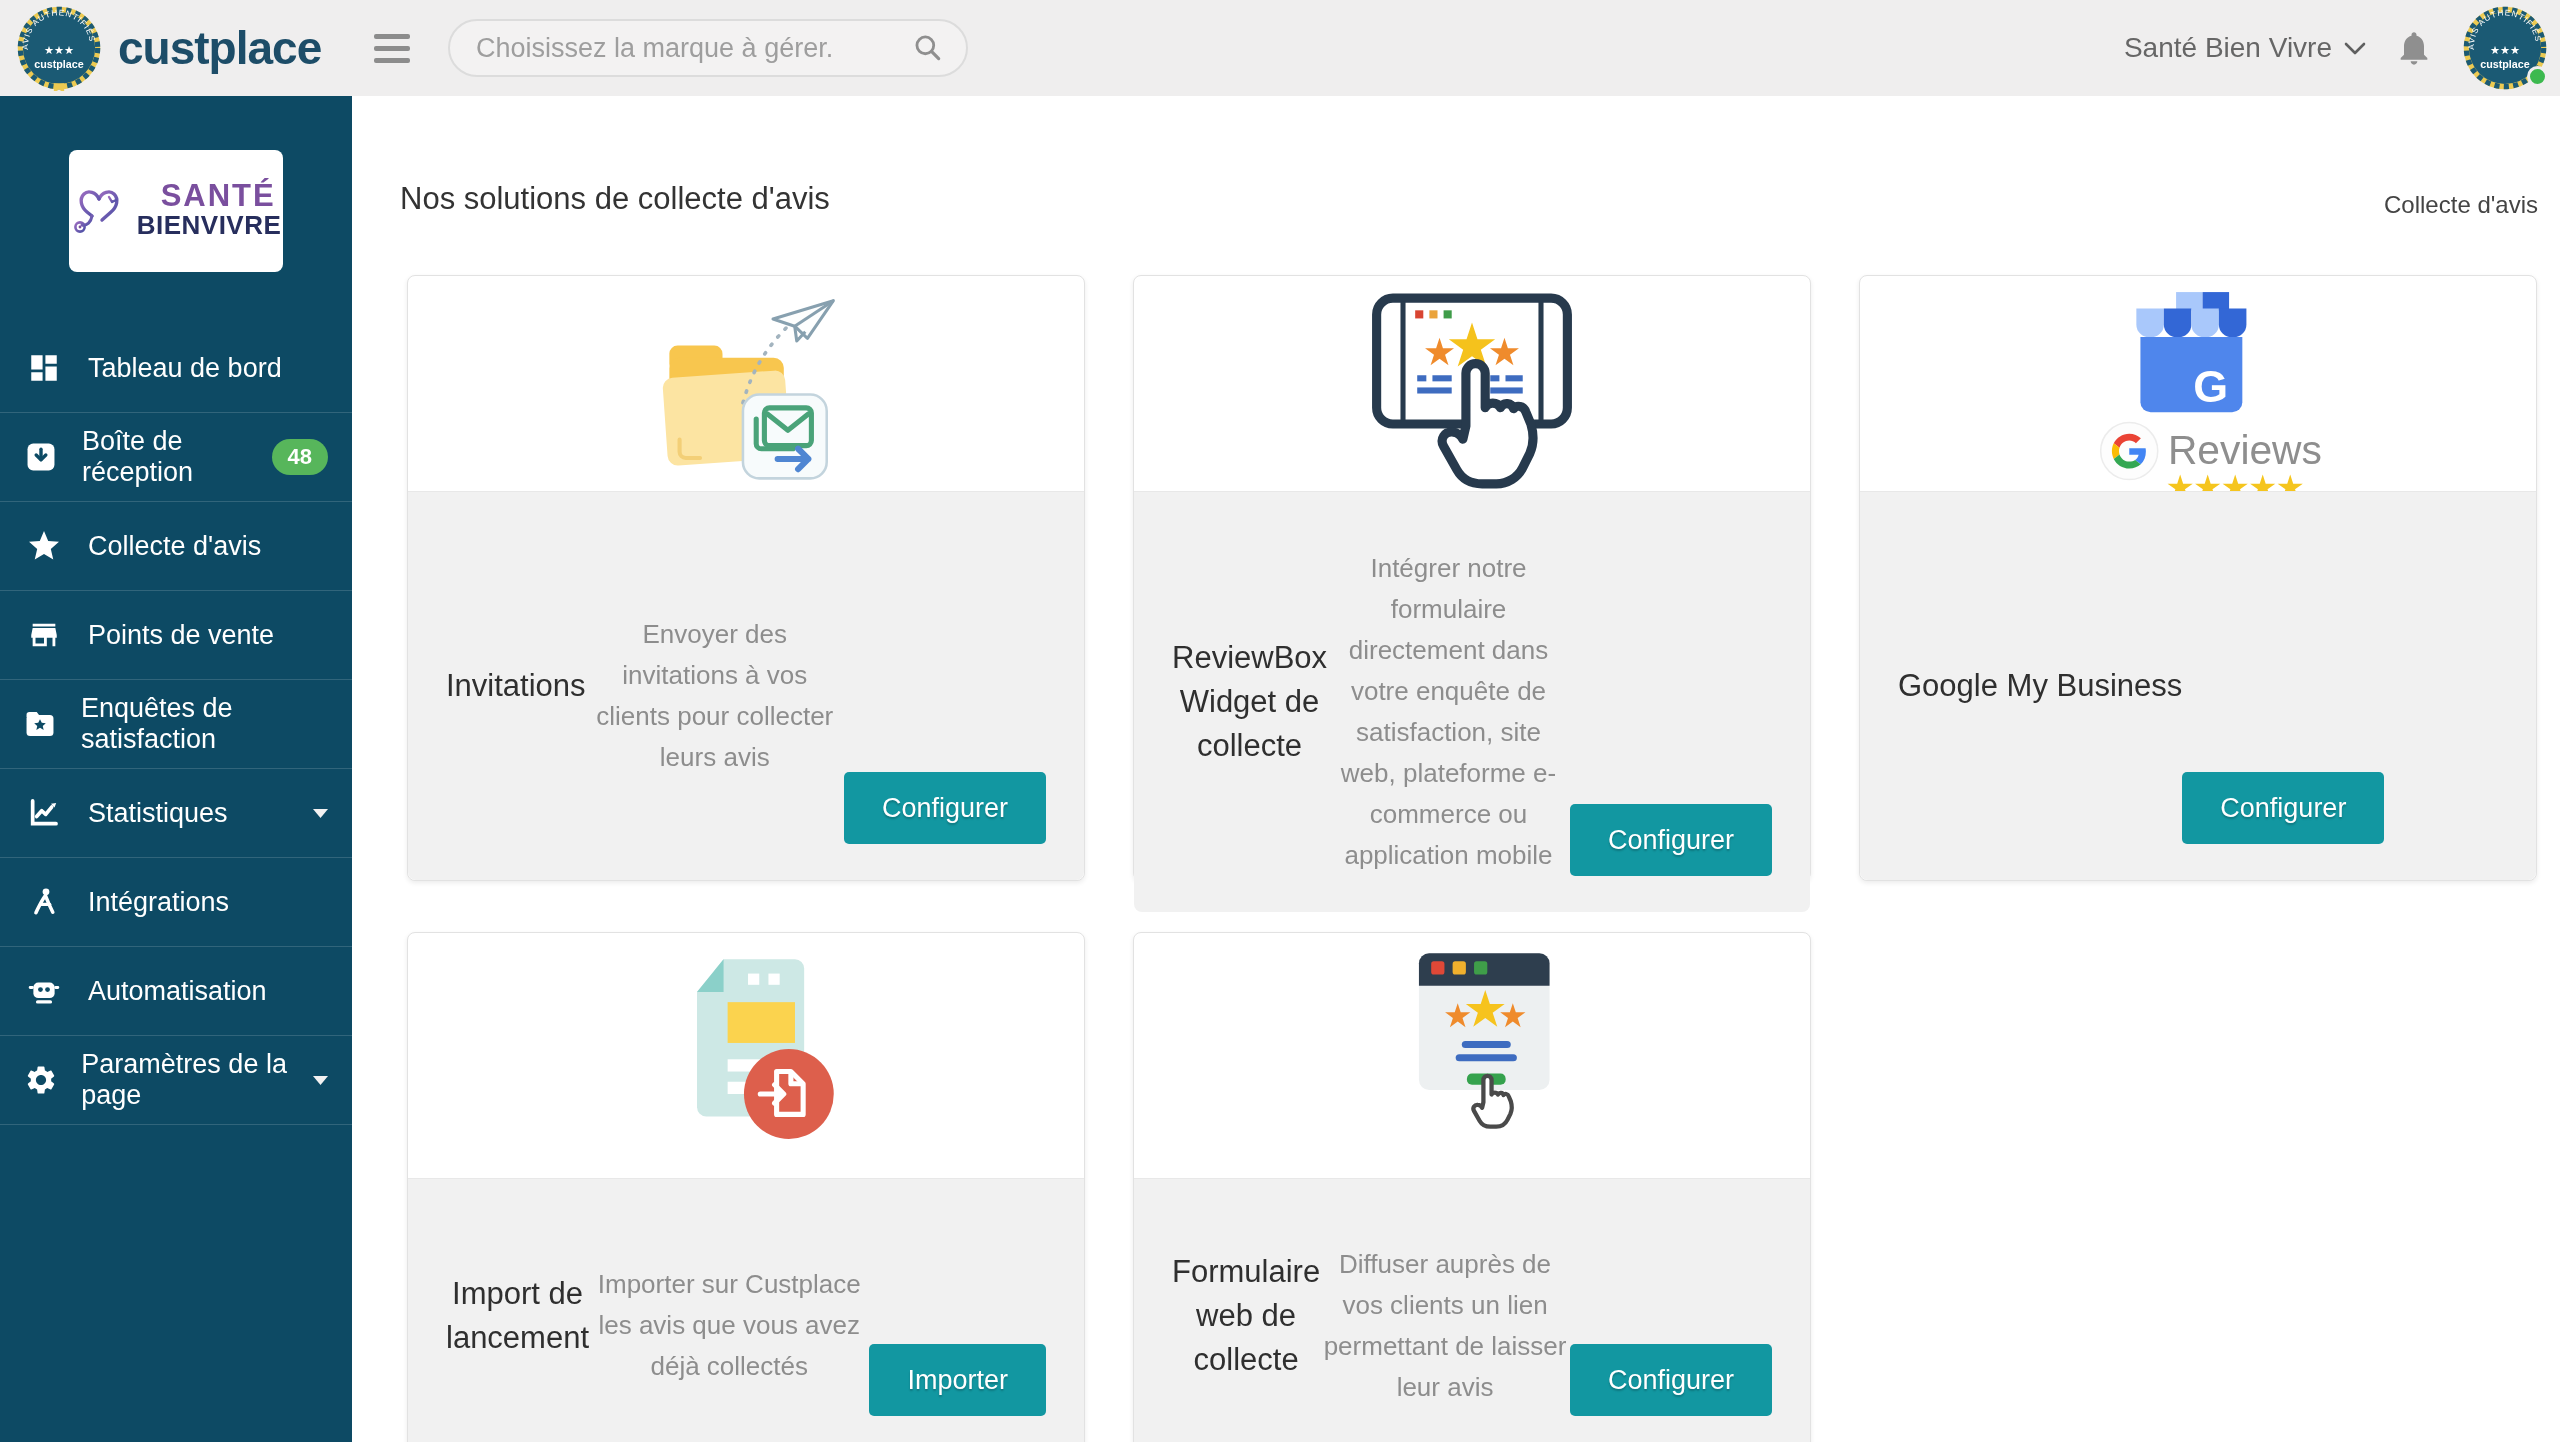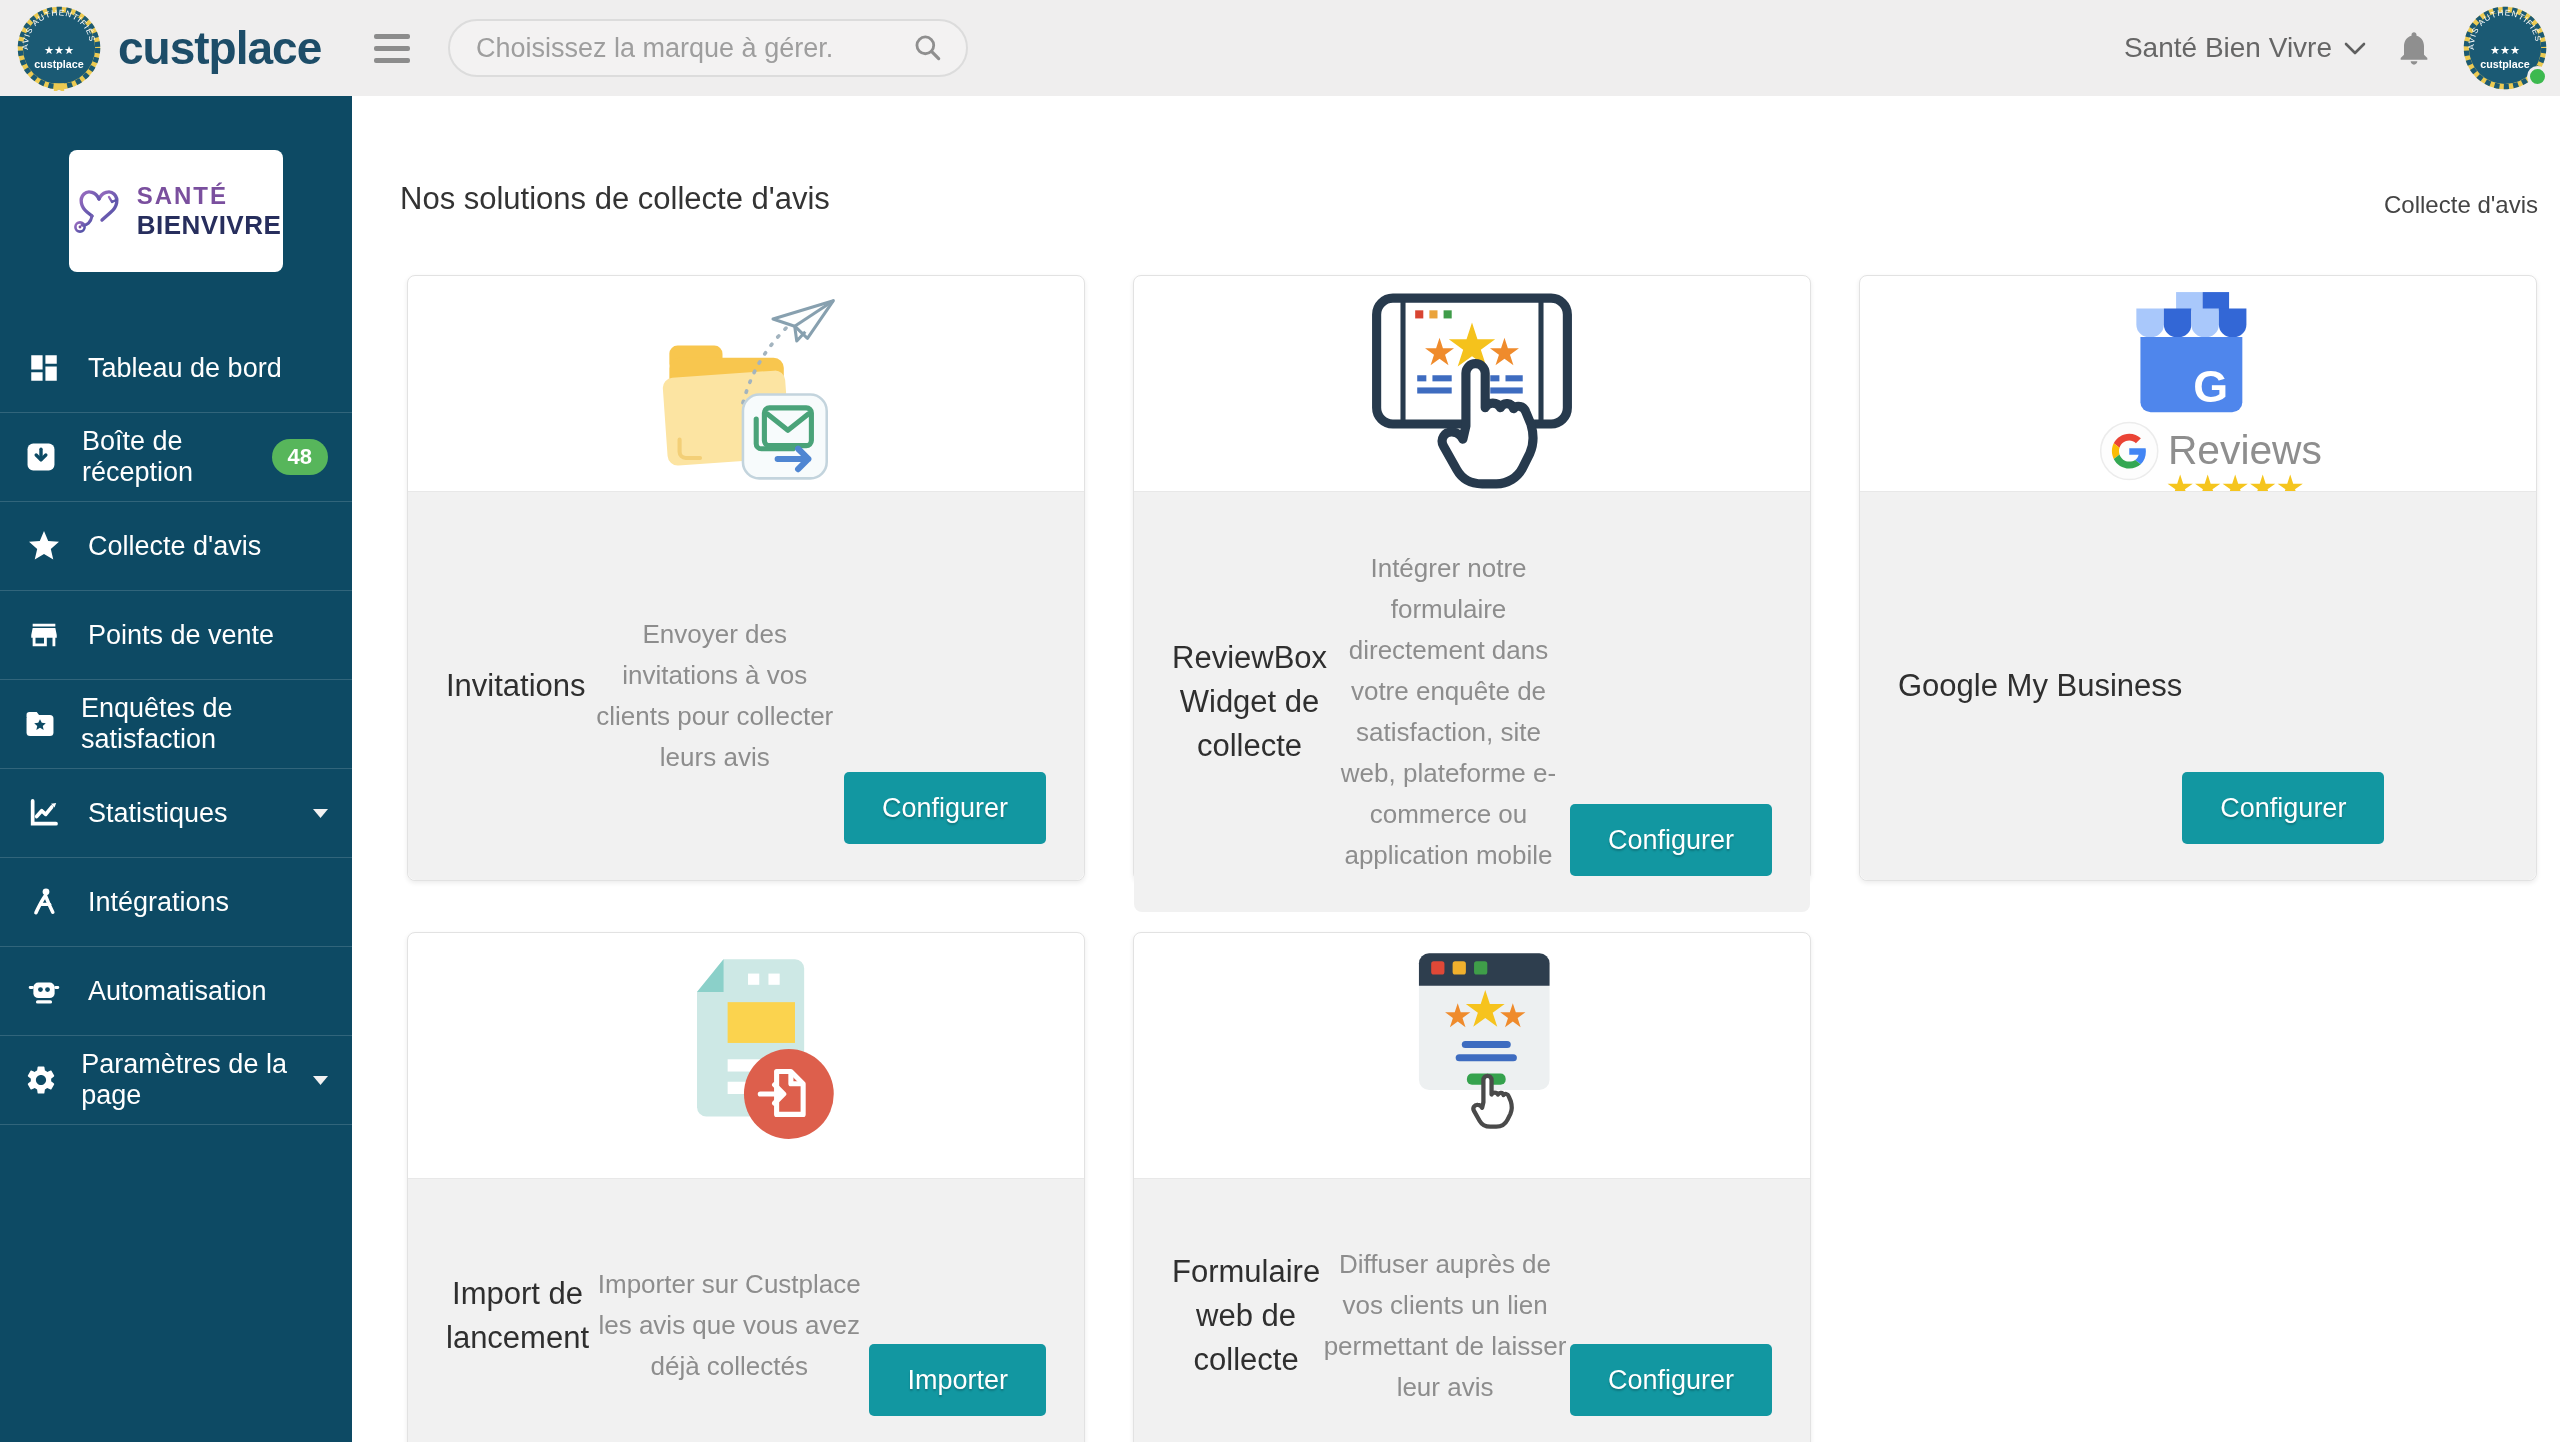--- a/index.html
+++ b/index.html
@@ -17,21 +17,21 @@
   .search-pill input::placeholder { color:#9e9e9e; }
   .top-right { margin-left:auto; display:flex; align-items:center; gap:28px; padding-right:12px; }
   .account { display:flex; align-items:center; gap:12px; font-size:28px; color:#666; cursor:pointer; }
   .bell-btn { background:none; border:none; cursor:pointer; display:flex; }
   .avatar { position:relative; width:86px; height:86px; cursor:pointer; }
   .status-dot { position:absolute; right:0; bottom:4px; width:21px; height:21px; background:#3cb94f; border-radius:50%; border:3px solid #efeeee; }
 
   
   .sidebar { position:absolute; top:96px; left:0; bottom:0; width:352px; background:#0d4a64; }
   .org-card { margin:54px auto 0; width:214px; height:122px; background:#fff; border-radius:8px; display:flex; align-items:center; justify-content:center; gap:10px; }
-  .org-text .l1 { color:#7a4f9e; font-size:24px; font-weight:700; letter-spacing:2px; line-height:28px; }
+  .org-text .l1 { color:#7a4f9e; font-size:31px; font-weight:700; letter-spacing:2px; line-height:28px;margin-left:24px; }
   .org-text .l2 { color:#272e5d; font-size:26px; font-weight:800; letter-spacing:0.5px; line-height:30px; }
   .nav { margin-top:52px; display:flex; flex-direction:column; }
   .nav-item { height:89px; display:flex; align-items:center; padding:0 24px 0 22px; border-bottom:1px solid rgba(255,255,255,0.15); color:#fff; text-decoration:none; cursor:pointer; }
   .nav-icon { width:44px; display:flex; justify-content:center; align-items:center; }
   .nav-label { margin-left:22px; font-size:27px; }
   .nav-badge { margin-left:auto; background:#57b65b; color:#fff; font-size:22px; font-weight:700; padding:7px 16px; border-radius:18px; line-height:1; }
   .nav-caret { margin-left:auto; display:flex; }
 
   
   .main { position:absolute; top:96px; left:352px; right:0; bottom:0; background:#fff; }

